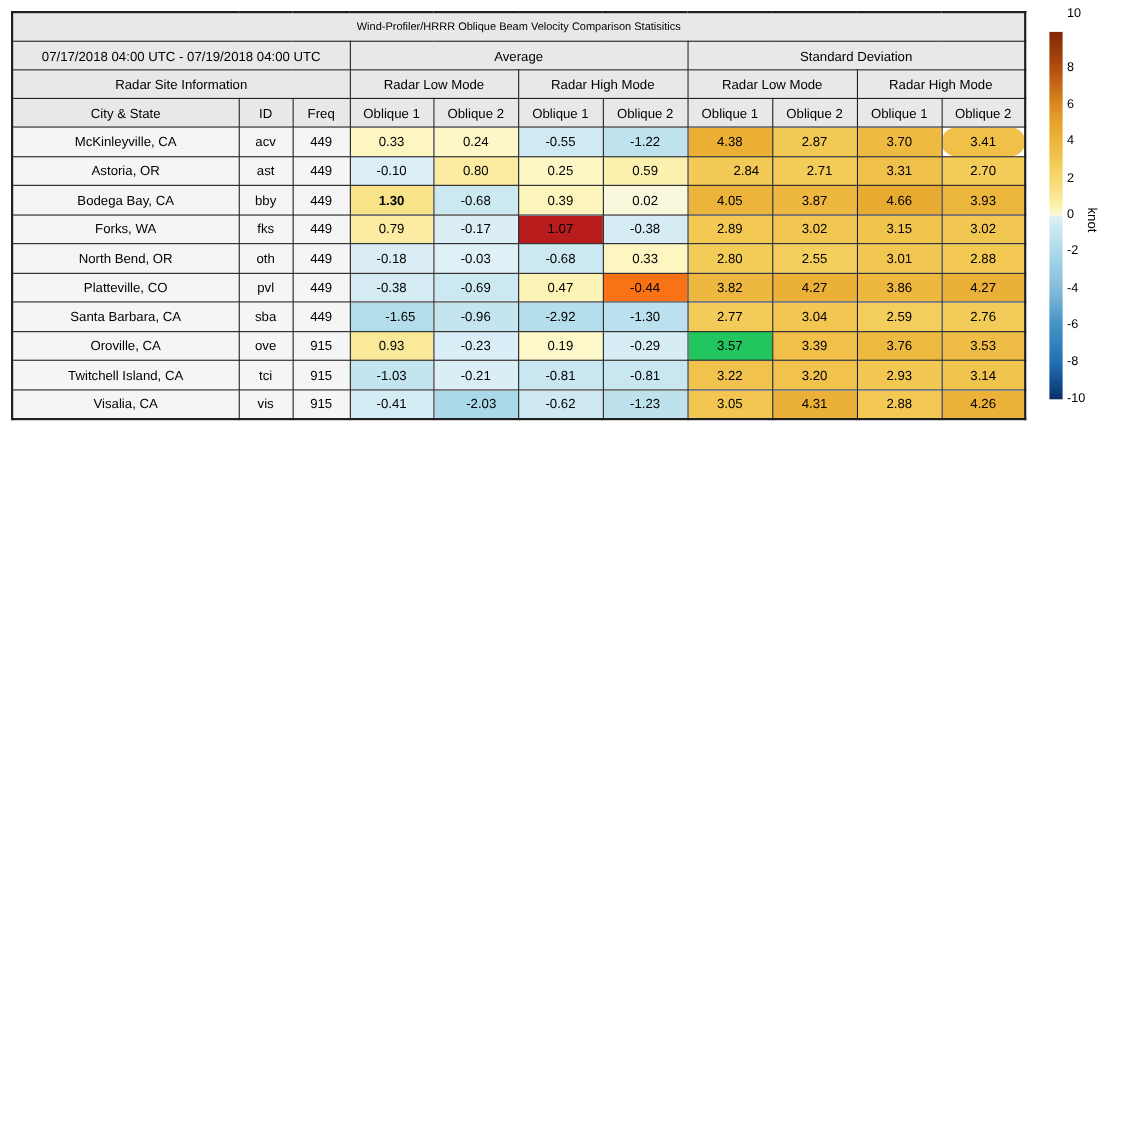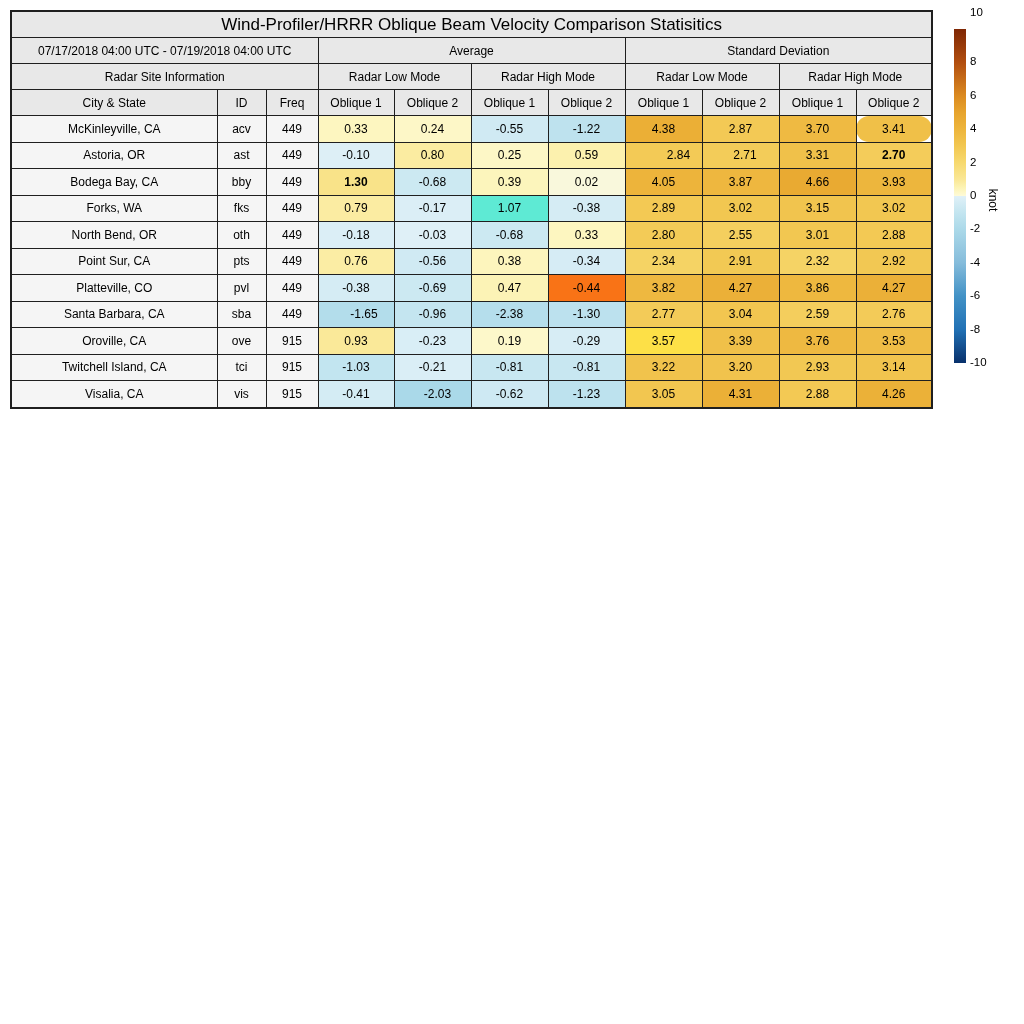--- a/index.html
+++ b/index.html
@@ -28,21 +28,21 @@
     white-space:nowrap;
     overflow:hidden;
   }
   table.stats { border:2px solid #1f1f1f; }
   td.hdr { background:#e8e8e8; }
   td.lbl { background:#f5f5f5;margin-top:28px; }
   td.titlecell {
     background:#e8e8e8;
     border-bottom-width:2px;
     height:22px;
-    font-size:17px;
+    font-size:10px;
   }
   td.thickL { border-left-width:2px; }
   tr.datarow td { height:25.5px; }
   
   .cb-bar {
     position:absolute;
     left:954px; top:29px;
     width:12px; height:334px;
   }
   .cb-tick {
@@ -127,109 +127,96 @@
           <td class="lbl">Astoria, OR</td>
           <td class="lbl">ast</td>
           <td class="lbl">449</td>
           <td class="thickL" style="background: rgb(221, 239, 246);">-0.10</td>
           <td style="background: rgb(251, 236, 161);">0.80</td>
           <td style="background: rgb(253, 247, 198);">0.25</td>
           <td style="background: rgb(252, 241, 174);">0.59</td>
           <td class="thickL" style="background: rgb(243, 202, 86); padding-left: 32px;">2.84</td>
           <td style="background: rgb(243, 204, 89); padding-left: 11px;">2.71</td>
           <td style="background: rgb(240, 193, 74);">3.31</td>
-          <td style="background: rgb(244, 204, 90); font-weight: bold;">2.70</td>
+          <td style="background: rgb(244, 204, 90);">2.70</td>
         </tr>
         <tr class="datarow">
           <td class="lbl">Bodega Bay, CA</td>
           <td class="lbl">bby</td>
           <td class="lbl">449</td>
           <td class="thickL" style="background: rgb(249, 227, 137); font-weight: bold;">1.30</td>
           <td style="background: rgb(204, 233, 242);">-0.68</td>
           <td style="background: rgb(252, 245, 188);">0.39</td>
           <td style="background: rgb(249, 248, 220);">0.02</td>
           <td class="thickL" style="background: rgb(237, 180, 59);">4.05</td>
           <td style="background: rgb(238, 183, 63);">3.87</td>
           <td style="background: rgb(233, 170, 50);">4.66</td>
           <td style="background: rgb(237, 182, 61);">3.93</td>
         </tr>
         <tr class="datarow">
           <td class="lbl">Forks, WA</td>
           <td class="lbl">fks</td>
           <td class="lbl">449</td>
           <td class="thickL" style="background: rgb(251, 236, 162);">0.79</td>
           <td style="background: rgb(219, 238, 246);">-0.17</td>
-          <td style="background: #5eead4;">1.07</td>
+          <td style="background: #b91c1c;">1.07</td>
           <td style="background: rgb(213, 236, 244);">-0.38</td>
           <td class="thickL" style="background: rgb(243, 201, 84);">2.89</td>
           <td style="background: rgb(242, 199, 81);">3.02</td>
           <td style="background: rgb(241, 196, 78);">3.15</td>
           <td style="background: rgb(242, 199, 81);">3.02</td>
         </tr>
         <tr class="datarow">
           <td class="lbl">North Bend, OR</td>
           <td class="lbl">oth</td>
           <td class="lbl">449</td>
           <td class="thickL" style="background: rgb(219, 238, 246);">-0.18</td>
           <td style="background: rgb(223, 240, 247);">-0.03</td>
           <td style="background: rgb(204, 233, 242);">-0.68</td>
           <td style="background: rgb(253, 246, 192);">0.33</td>
           <td class="thickL" style="background: rgb(243, 203, 87);">2.80</td>
           <td style="background: rgb(244, 207, 94);">2.55</td>
           <td style="background: rgb(242, 199, 81);">3.01</td>
           <td style="background: rgb(243, 201, 84);">2.88</td>
         </tr>
         <tr class="datarow">
-          <td class="lbl">Point Sur, CA</td>
-          <td class="lbl">pts</td>
-          <td class="lbl">449</td>
-          <td class="thickL" style="background: rgb(251, 237, 164);">0.76</td>
-          <td style="background: rgb(208, 234, 243);">-0.56</td>
-          <td style="background: rgb(253, 245, 189);">0.38</td>
-          <td style="background: rgb(214, 236, 245);">-0.34</td>
-          <td class="thickL" style="background: rgb(245, 211, 100);">2.34</td>
-          <td style="background: rgb(242, 201, 84);">2.91</td>
-          <td style="background: rgb(245, 211, 101);">2.32</td>
-          <td style="background: rgb(242, 200, 83);">2.92</td>
-        </tr>
-        <tr class="datarow">
           <td class="lbl">Platteville, CO</td>
           <td class="lbl">pvl</td>
           <td class="lbl">449</td>
           <td class="thickL" style="background: rgb(213, 236, 244);">-0.38</td>
           <td style="background: rgb(204, 233, 242);">-0.69</td>
           <td style="background: rgb(252, 243, 182);">0.47</td>
           <td style="background: #f97316;">-0.44</td>
           <td class="thickL" style="background: rgb(238, 184, 64);">3.82</td>
           <td style="background: rgb(235, 176, 56);">4.27</td>
           <td style="background: rgb(238, 184, 63);">3.86</td>
           <td style="background: rgb(235, 176, 56);">4.27</td>
         </tr>
         <tr class="datarow">
           <td class="lbl">Santa Barbara, CA</td>
           <td class="lbl">sba</td>
           <td class="lbl">449</td>
           <td class="thickL" style="background: rgb(179, 221, 235); padding-left: 18px;">-1.65</td>
           <td style="background: rgb(196, 229, 240);">-0.96</td>
-          <td style="background: rgb(181, 222, 236);">-2.38</td>
+          <td style="background: rgb(181, 222, 236);">-2.92</td>
           <td style="background: rgb(188, 225, 238);">-1.30</td>
           <td class="thickL" style="background: rgb(243, 203, 88);">2.77</td>
           <td style="background: rgb(242, 198, 80);">3.04</td>
           <td style="background: rgb(244, 206, 93);">2.59</td>
           <td style="background: rgb(243, 203, 88);">2.76</td>
         </tr>
         <tr class="datarow">
           <td class="lbl">Oroville, CA</td>
           <td class="lbl">ove</td>
           <td class="lbl">915</td>
           <td class="thickL" style="background: rgb(250, 233, 153);">0.93</td>
           <td style="background: rgb(217, 238, 246);">-0.23</td>
           <td style="background: rgb(253, 248, 202);">0.19</td>
           <td style="background: rgb(215, 237, 245);">-0.29</td>
-          <td class="thickL" style="background: #fde047; margin-left: 36px;">3.57</td>
+          <td class="thickL" style="background: #22c55e; margin-left: 36px;">3.57</td>
           <td style="background: rgb(240, 192, 73);">3.39</td>
           <td style="background: rgb(238, 185, 65);">3.76</td>
           <td style="background: rgb(239, 189, 70);">3.53</td>
         </tr>
         <tr class="datarow">
           <td class="lbl">Twitchell Island, CA</td>
           <td class="lbl">tci</td>
           <td class="lbl">915</td>
           <td class="thickL" style="background: rgb(194, 229, 240);">-1.03</td>
           <td style="background: rgb(218, 238, 246);">-0.21</td>

